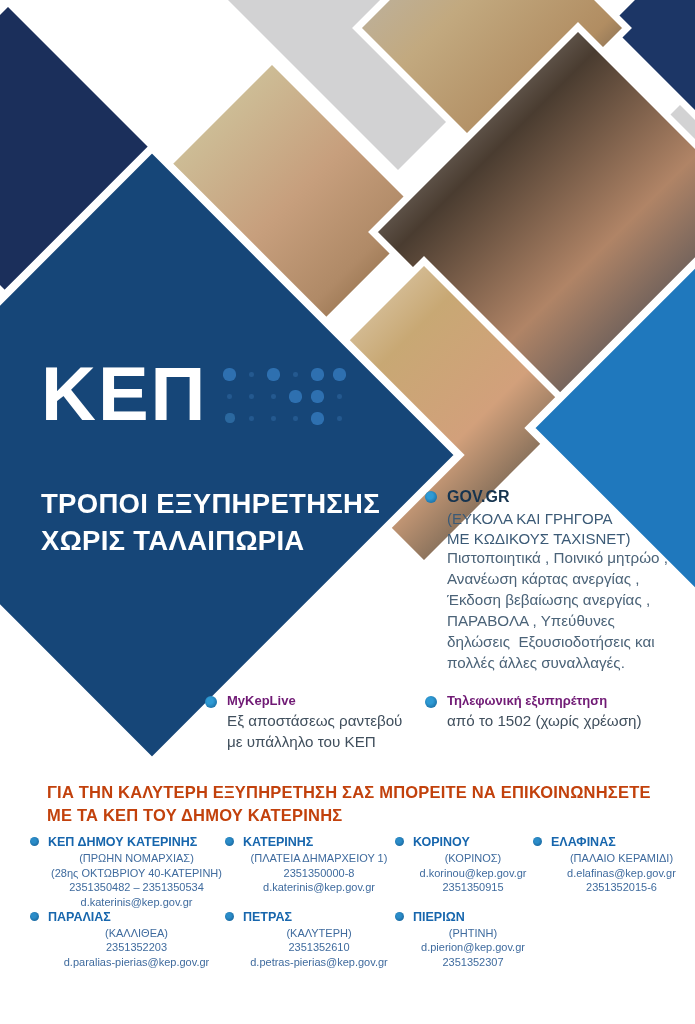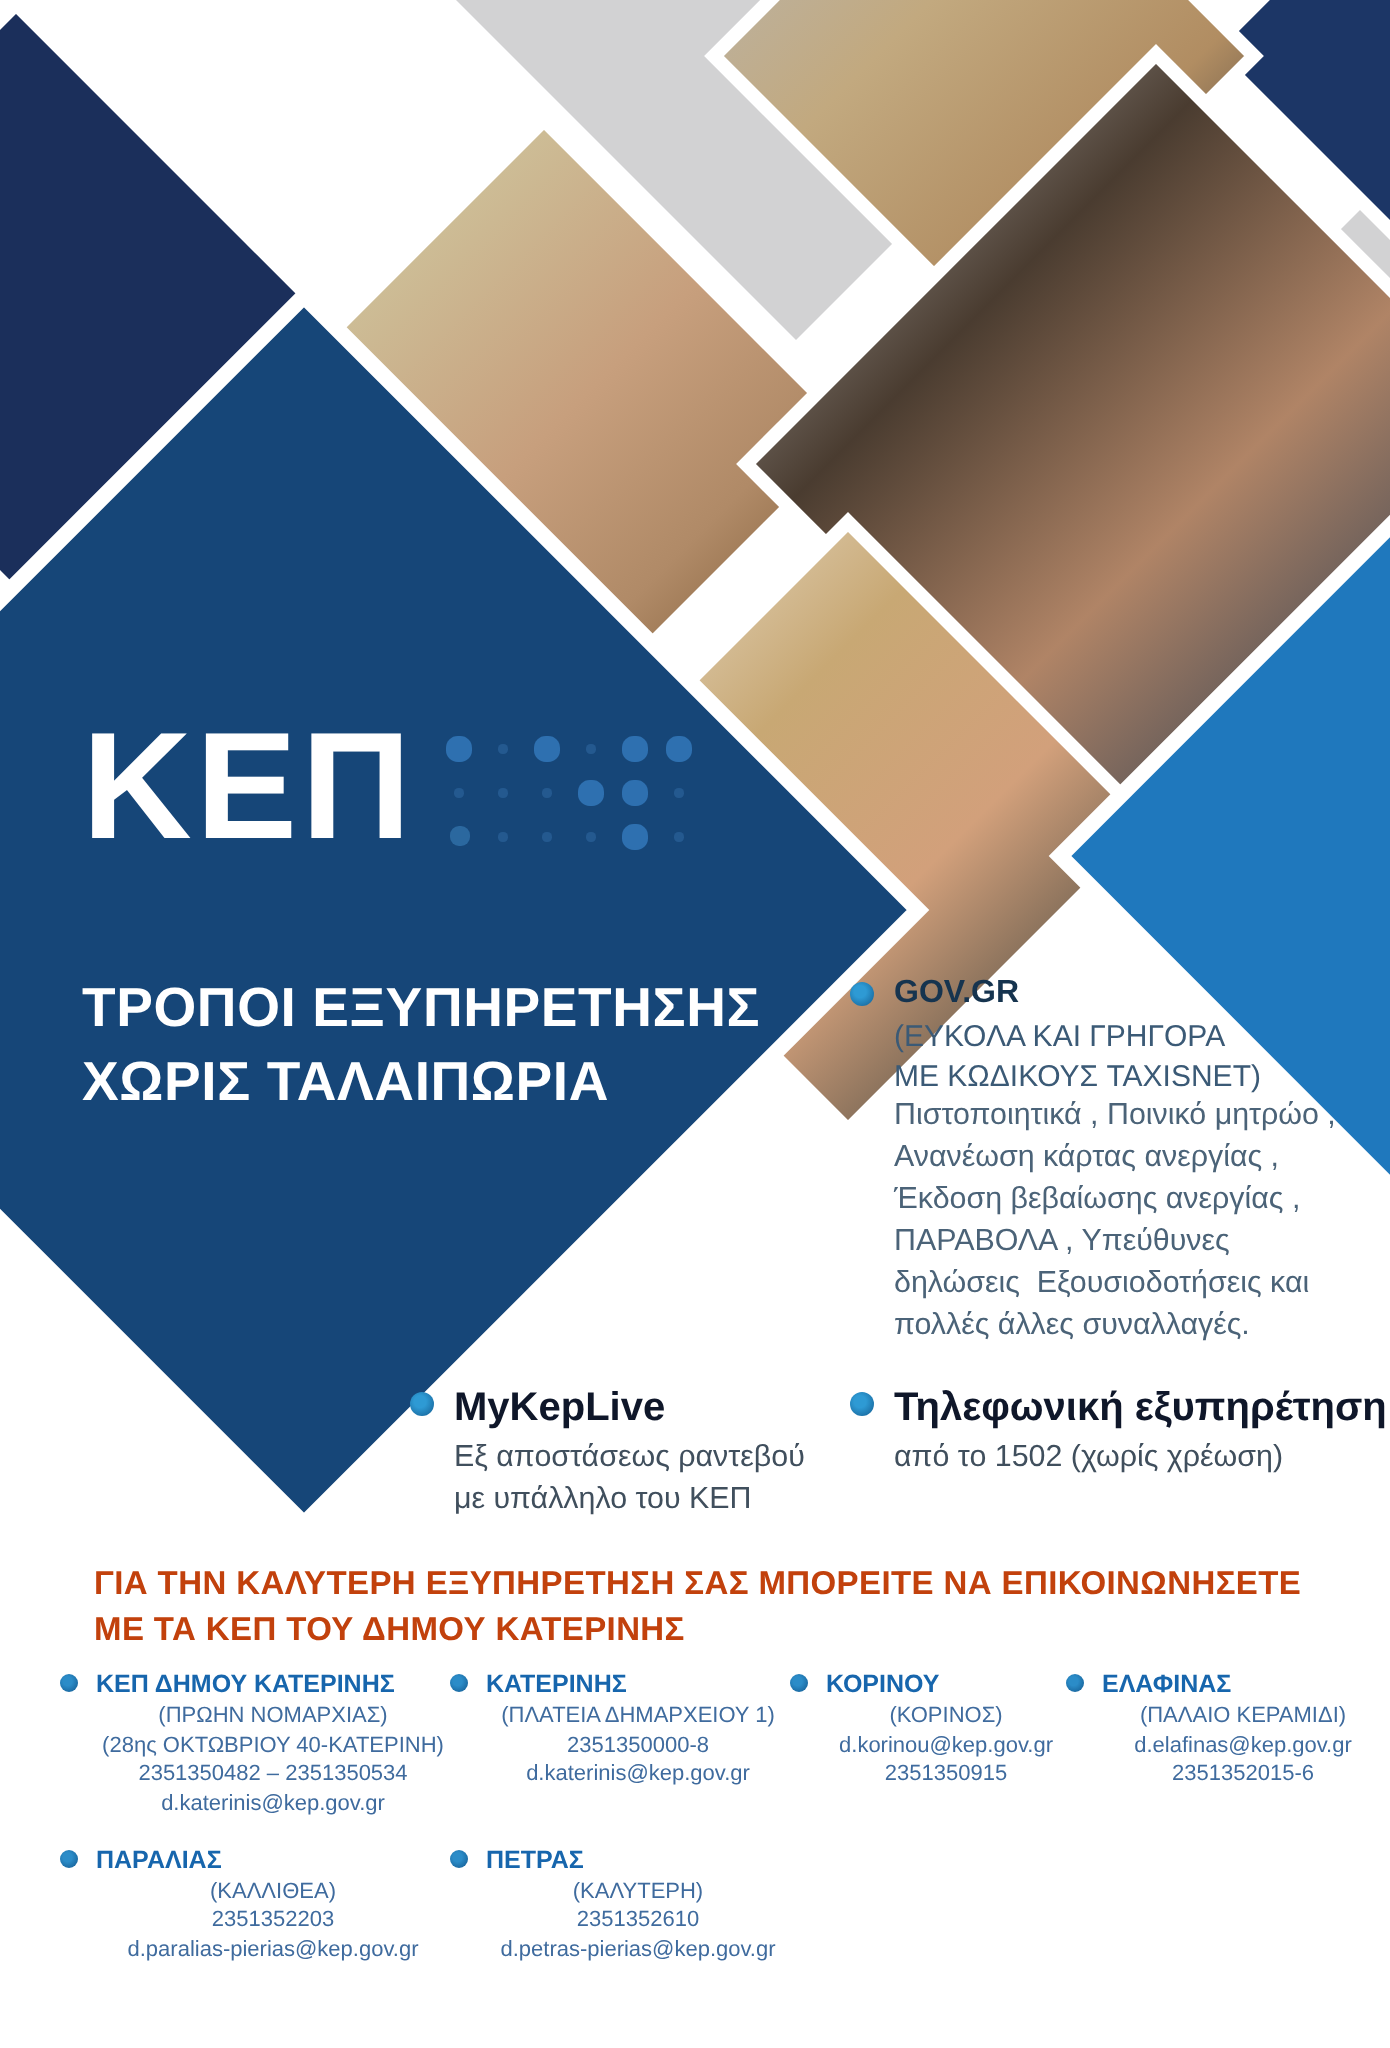--- a/index.html
+++ b/index.html
@@ -32,31 +32,31 @@
   .bullet{
     position:absolute;left:0;top:3px;width:12px;height:12px;border-radius:50%;
     background:radial-gradient(circle at 42% 40%, #2e9ad4 0 30%, #135c90 100%);
   }
   .svc-title{font-size:16px;font-weight:700;color:#16344f;margin-bottom:3px;}
   .svc-sub{font-size:15px;color:#3b5a76;line-height:1.3;}
   .svc-body{font-size:15.2px;color:#4b6378;line-height:1.38;white-space:pre-wrap;}
   .svc-govgr{left:425px;top:488px;width:250px;}
   .svc-mykep{left:205px;top:693px;width:215px;}
   .svc-phone{left:425px;top:693px;width:255px;}
-  .svc-mykep .svc-title,.svc-phone .svc-title{font-size:20px;color:#0f172a;}
+  .svc-mykep .svc-title,.svc-phone .svc-title{font-size:13px;color:#701a75;}
   .svc-mykep .svc-body,.svc-phone .svc-body{color:#404f5d;}
 
   
   .contact-heading{
     position:absolute;left:47px;top:781px;z-index:3;
     color:#c2410c;font-size:16.5px;font-weight:700;line-height:1.38;letter-spacing:0.2px;width:620px;
   }
   .offices{
     position:absolute;left:30px;top:835px;z-index:3;width:662px;
-    display:grid;grid-template-columns:195px 170px 138px 159px;row-gap:13px;
+    display:grid;grid-template-columns:195px 170px 138px 159px;
   }
   .office{position:relative;padding-left:18px;}
   .office .obullet{
     position:absolute;left:0;top:2px;width:9px;height:9px;border-radius:50%;
     background:radial-gradient(circle at 42% 40%, #2b8cc8 0 30%, #11568c 100%);
   }
   .office-name{font-size:12.5px;font-weight:700;color:#1766ad;margin-bottom:2px;}
   .office-line{font-size:11px;color:#3f6b9e;line-height:1.33;text-align:center;}
 </style>
 </head>
@@ -253,15 +253,22 @@
     </div>
 
     <div class="office">
       <span class="obullet"></span>
       <div class="office-name">ΠΕΤΡΑΣ</div>
       <div class="office-line">(ΚΑΛΥΤΕΡΗ)</div>
       <div class="office-line">2351352610</div>
       <div class="office-line">d.petras-pierias@kep.gov.gr</div>
     </div>
 
+    <div class="office">
+      <span class="obullet"></span>
+      <div class="office-name">ΠΙΕΡΙΩΝ</div>
+      <div class="office-line">(ΡΗΤΙΝΗ)</div>
+      <div class="office-line">d.pierion@kep.gov.gr</div>
+      <div class="office-line">2351352307</div>
+    </div>
 
   </div>
 </div>
 
 </body></html>

